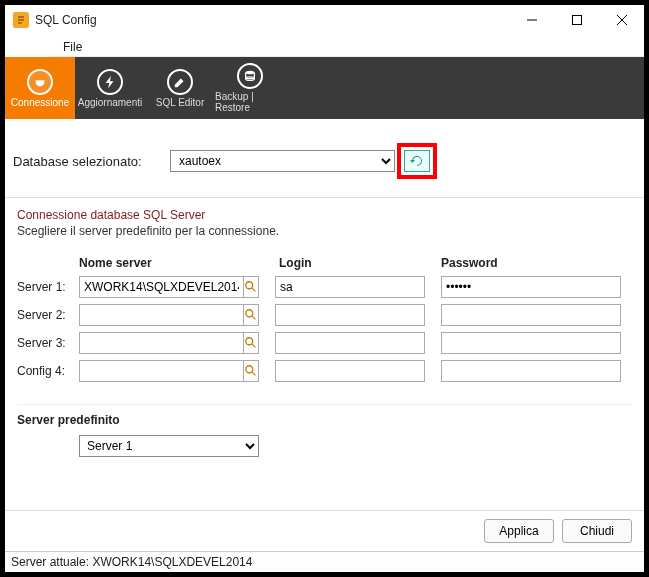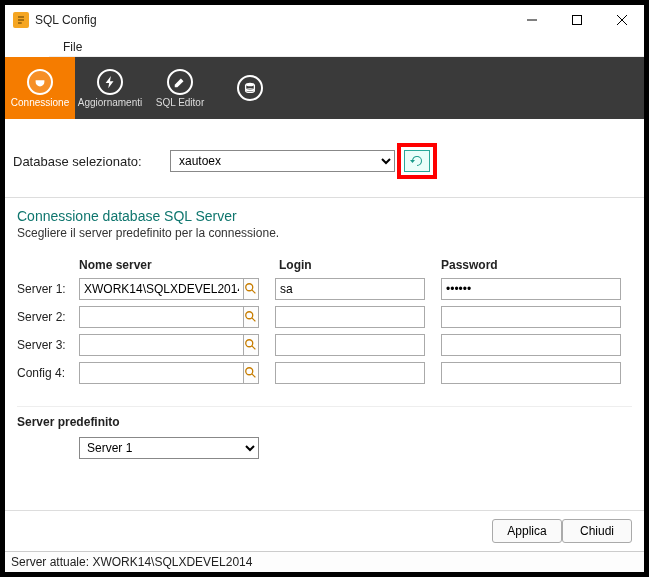--- a/index.html
+++ b/index.html
@@ -21,40 +21,40 @@
   .ribbon-item.active .ricon { border-color: #fff; background: rgba(255,255,255,0.15); }
   .ribbon-item .ricon svg { width: 14px; height: 14px; fill: #fff; }
   .content { flex: 1; display: flex; flex-direction: column; overflow: hidden; }
   .db-row { display: flex; align-items: center; gap: 2px; padding: 24px 8px 18px 8px; }
   .db-row label { font-size: 13px; width: 155px; }
   .db-row select { flex: 0 0 225px; height: 22px; border: 1px solid #888; font-size: 12px; padding: 0 4px; background:#fff;}
   .refresh-wrap { border: 4px solid #ff0000; padding: 3px; display:flex; }
   .refresh-btn { width: 26px; height: 22px; border: 1px solid #2aa89a; background: #eafefa; display:flex; align-items:center; justify-content:center; }
   .refresh-btn svg { width: 16px; height: 16px; }
   .section-hdr { border-top: 1px solid #ddd; padding: 10px 12px 4px 12px; }
-  .section-hdr .h { color: #0f766e; font-size: 14px; }
+  .section-hdr .h { color: #7f1d1d; font-size: 12px; }
   .section-hdr .sub { font-size: 12px; color: #333; margin-top: 2px; }
   .server-grid { padding: 14px 12px 8px 12px; }
   .grid-head, .grid-row { display: grid; grid-template-columns: 62px 180px 16px 150px 16px 180px; align-items: center; column-gap: 0; }
   .grid-head { font-weight: 600; font-size: 12px; border-bottom: 0; margin-bottom: 6px; }
   .grid-head .col-name { grid-column: 2 / 4; }
   .grid-head .col-login { grid-column: 4 / 6; padding-left: 4px;}
   .grid-head .col-pass { grid-column: 6 / 7; }
   .grid-row { margin-bottom: 6px; }
   .grid-row .rlabel { font-size: 12px; }
   .srv-name-wrap { display: flex; }
   .srv-name-wrap input { flex: 1; height: 22px; border: 1px solid #aaa; border-right: none; padding: 0 4px; font-size: 12px; }
   .srv-name-wrap .lookup { width: 22px; height: 22px; border: 1px solid #aaa; background: #fdfdfd; display:flex; align-items:center; justify-content:center; }
   .srv-name-wrap .lookup svg { width: 14px; height: 14px; }
   .grid-row input.plain { height: 22px; border: 1px solid #aaa; padding: 0 4px; font-size: 12px; width: 100%; }
   .grid-row .gap { width:16px; }
   .default-srv { padding: 8px 12px; }
   .default-srv .lbl { font-weight: 600; font-size: 12px; display:block; border-top: 1px solid #eee; padding-top: 8px; margin-bottom: 8px;}
   .default-srv select { width: 180px; height: 22px; border: 1px solid #888; font-size: 12px; padding: 0 3px; margin-left: 62px; background:#fff;}
-  .footer-btns { border-top: 1px solid #ddd; padding: 8px 12px; display: flex; justify-content: flex-end; }
+  .footer-btns { border-top: 1px solid #ddd; padding: 8px 12px; display: flex; justify-content: flex-end; gap: 8px; }
   .footer-btns button { min-width: 70px; height: 24px; border: 1px solid #aaa; background: #fafafa; border-radius: 3px; font-size: 12px; }
   .statusbar { border-top: 1px solid #ccc; font-size: 12px; padding: 3px 6px; background: #fdfdfd; }
 </style>
 </head>
 <body>
 
 <div class="window">
 
   <div class="titlebar">
     <span class="app-icon">
@@ -113,20 +113,21 @@
       <span>SQL Editor</span>
     </div>
     <div class="ribbon-item">
       <span class="ricon">
           <svg viewBox="0 0 16 16">
             <ellipse cx="8" cy="4" rx="5" ry="2" fill="#fff"></ellipse>
             <path d="M3 4v5c0 1.1 2.2 2 5 2s5-.9 5-2V4" fill="none" stroke="#fff" stroke-width="1.5"></path>
             <ellipse cx="8" cy="11" rx="5" ry="2" fill="none" stroke="#fff" stroke-width="1.5"></ellipse>
           </svg>
         </span>
+      <span>Backup | Restore</span>
     </div>
   </div>
 
   <div class="content">
 
     <div class="db-row">
       <label>Database selezionato:</label>
       <select>
         <option>xautoex</option>
       </select>

